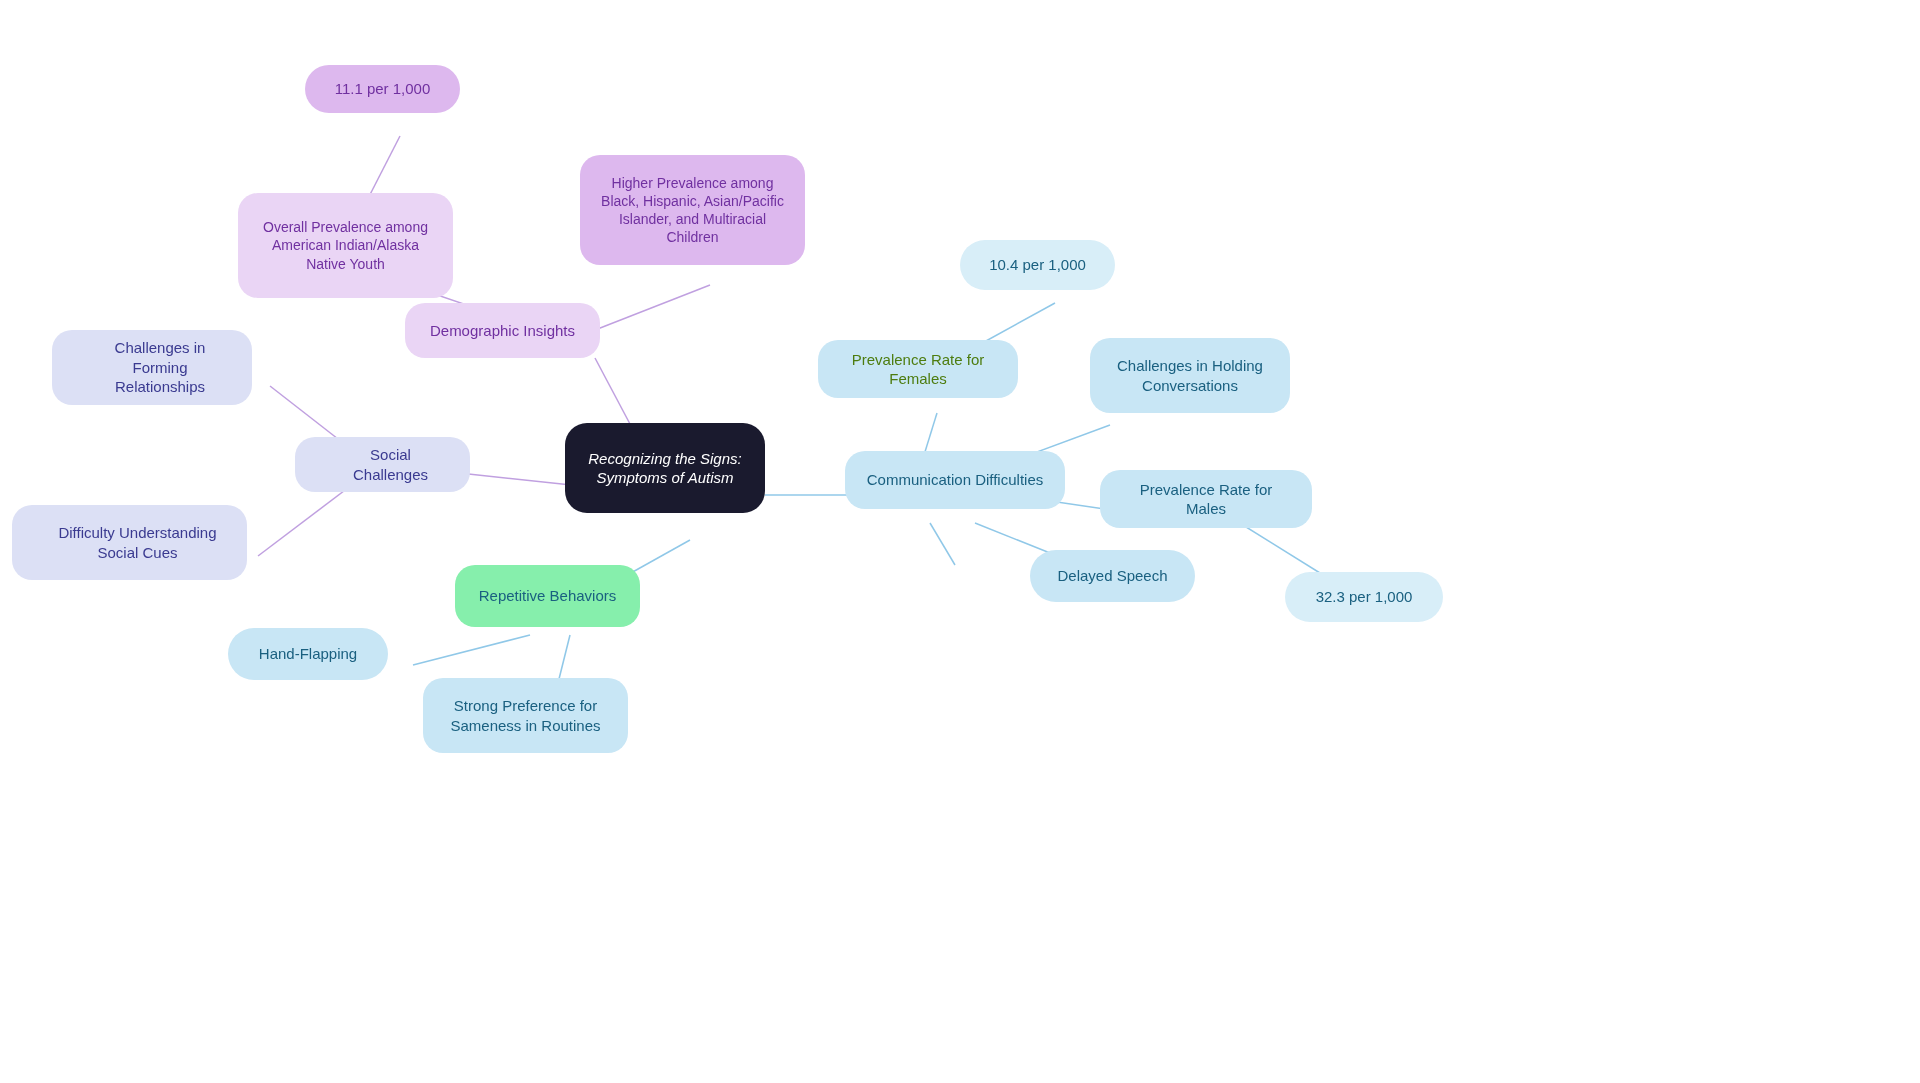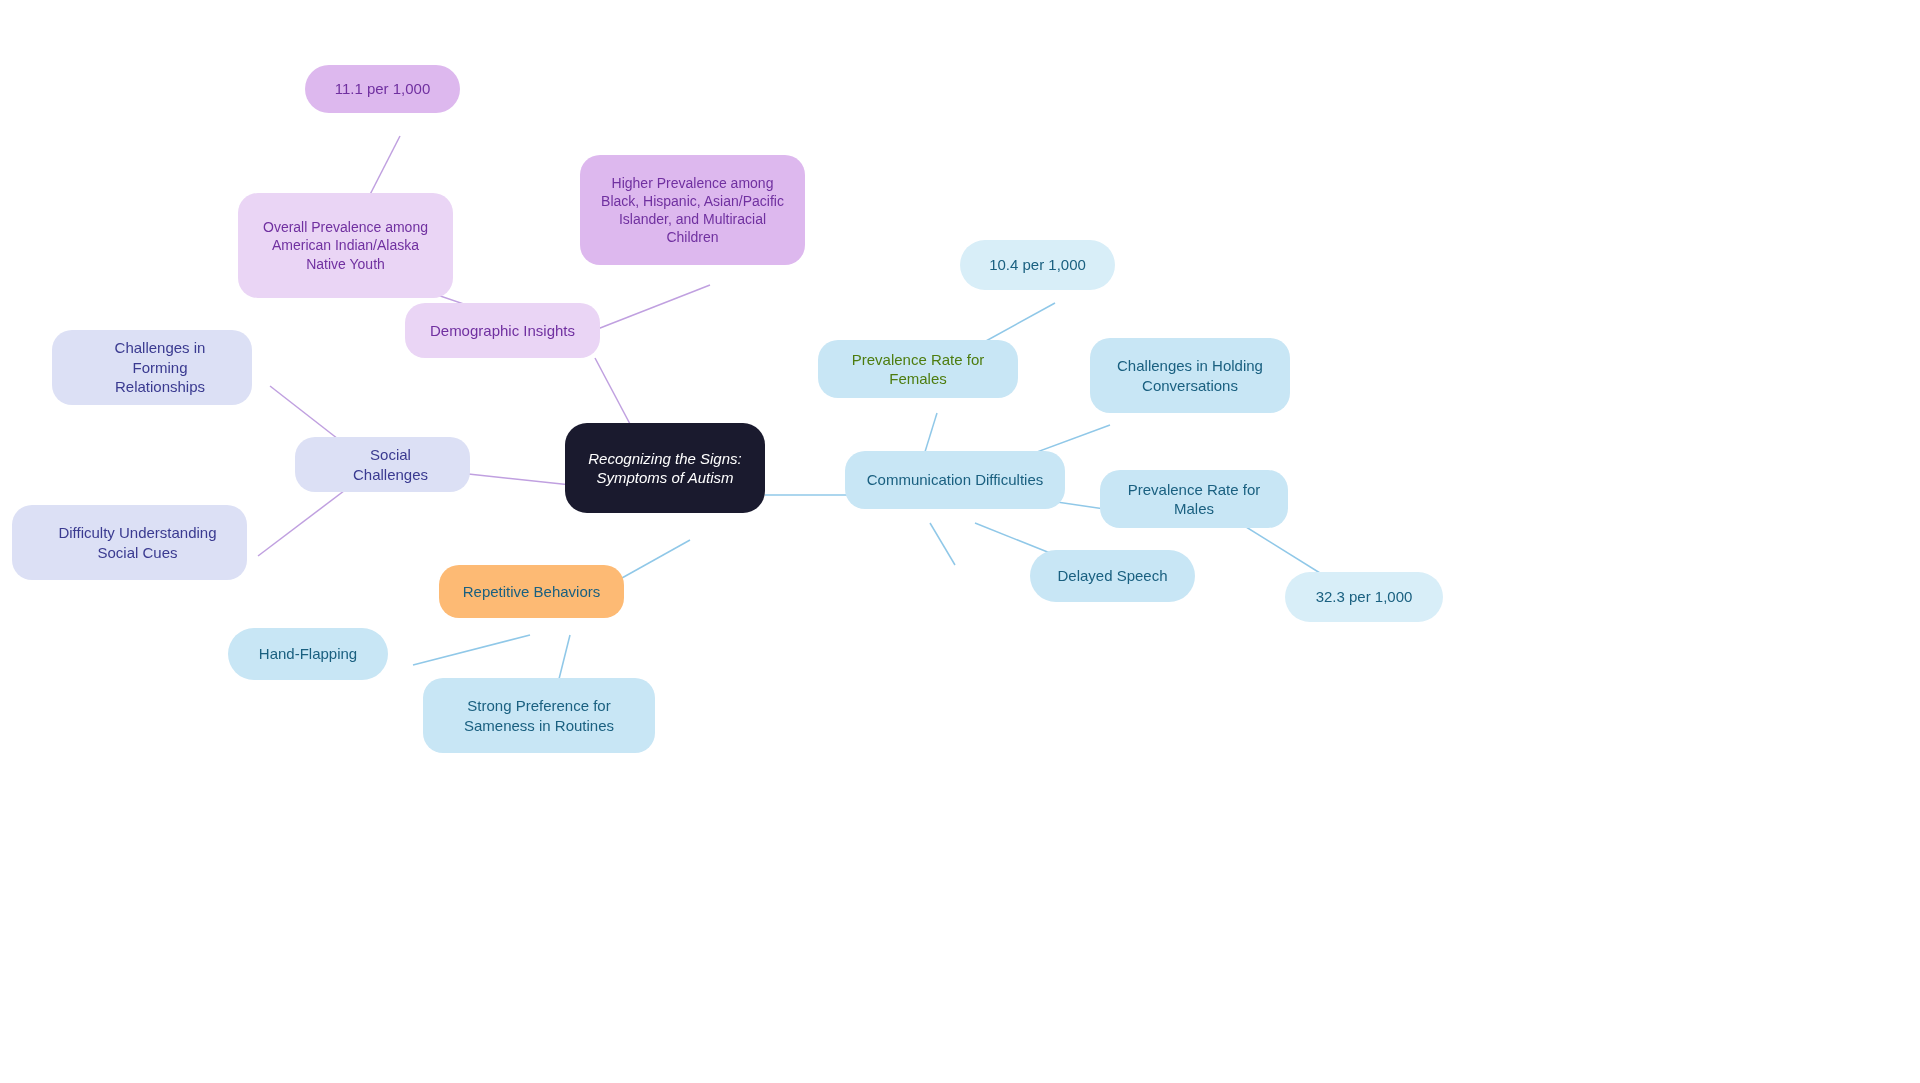--- a/index.html
+++ b/index.html
@@ -152,49 +152,49 @@
   </div>
 
   <div class="node node-lavender" style="left:52px; top:330px; width:200px; height:75px; background:#dce0f5; color:#3a3a90;">
     <span>Challenges in Forming Relationships</span>
   </div>
 
   <div class="node node-lavender" style="left:12px; top:505px; width:235px; height:75px; background:#dce0f5; color:#3a3a90;">
     <span>Difficulty Understanding Social Cues</span>
   </div>
 
-  <div class="node node-blue" style="left:439px; top:565px; width:185px; height:53px; background:#fdba74; color:#1a6080;">
+  <div class="node node-blue" style="left:455px; top:565px; width:185px; height:62px; background:#86efac; color:#1a6080;">
     <span>Repetitive Behaviors</span>
   </div>
 
   <div class="node node-blue" style="left:228px; top:628px; width:160px; height:52px; background:#c8e6f5; color:#1a6080; border-radius:40px;">
     <span>Hand-Flapping</span>
   </div>
 
-  <div class="node node-blue" style="left:423px; top:678px; width:232px; height:75px; background:#c8e6f5; color:#1a6080;">
+  <div class="node node-blue" style="left:423px; top:678px; width:205px; height:75px; background:#c8e6f5; color:#1a6080;">
     <span>Strong Preference for Sameness in Routines</span>
   </div>
 
   <div class="node node-blue" style="left:845px; top:451px; width:220px; height:58px; background:#c8e6f5; color:#1a6080;">
     <span>Communication Difficulties</span>
   </div>
 
   <div class="node node-blue" style="left:818px; top:340px; width:200px; height:58px; background:#c8e6f5; color:#4d7c0f;">
     <span>Prevalence Rate for Females</span>
   </div>
 
   <div class="node node-blue-light" style="left:960px; top:240px; width:155px; height:50px; background:#d8eef8; color:#1a6080; border-radius:40px;">
     <span>10.4 per 1,000</span>
   </div>
 
   <div class="node node-blue" style="left:1090px; top:338px; width:200px; height:75px; background:#c8e6f5; color:#1a6080;">
     <span>Challenges in Holding Conversations</span>
   </div>
 
-  <div class="node node-blue" style="left:1100px; top:470px; width:188px; height:58px; background:#c8e6f5; color:#1a6080;">
+  <div class="node node-blue" style="left:1100px; top:470px; width:212px; height:58px; background:#c8e6f5; color:#1a6080;">
     <span>Prevalence Rate for Males</span>
   </div>
 
   <div class="node node-blue-light" style="left:1285px; top:572px; width:158px; height:50px; background:#d8eef8; color:#1a6080; border-radius:40px;">
     <span>32.3 per 1,000</span>
   </div>
 
 
   <div class="node node-blue" style="left:1030px; top:550px; width:165px; height:52px; background:#c8e6f5; color:#1a6080; border-radius:40px;">
     <span>Delayed Speech</span>

